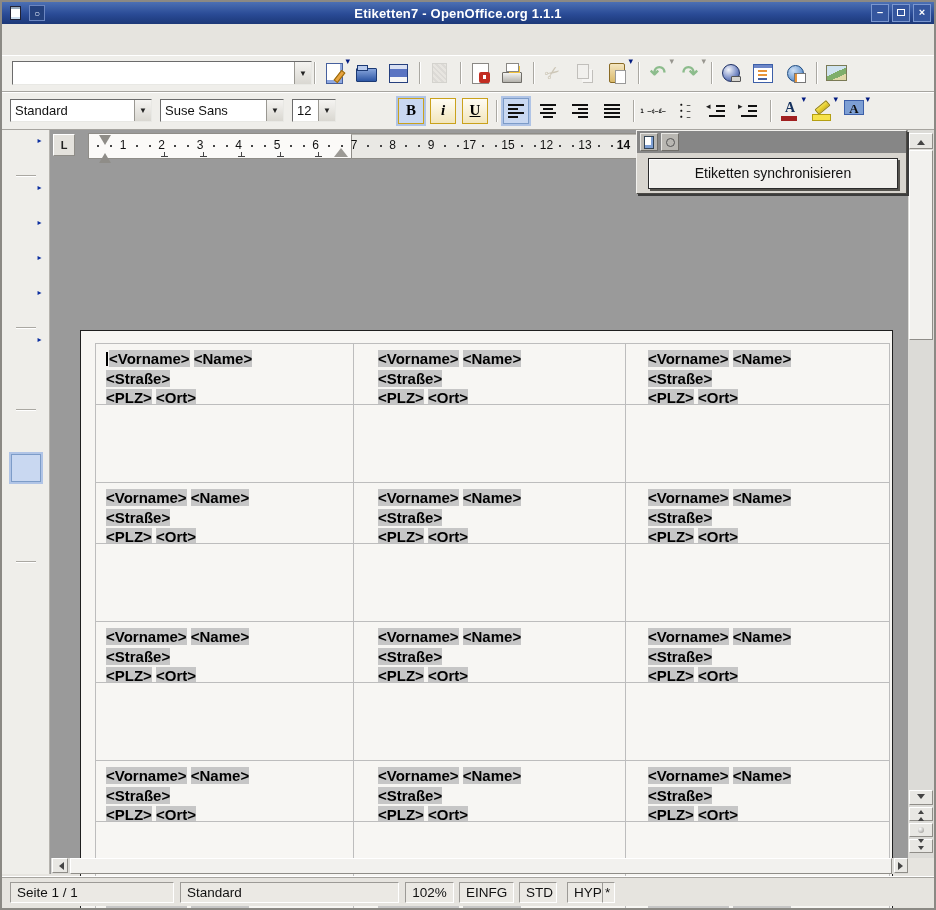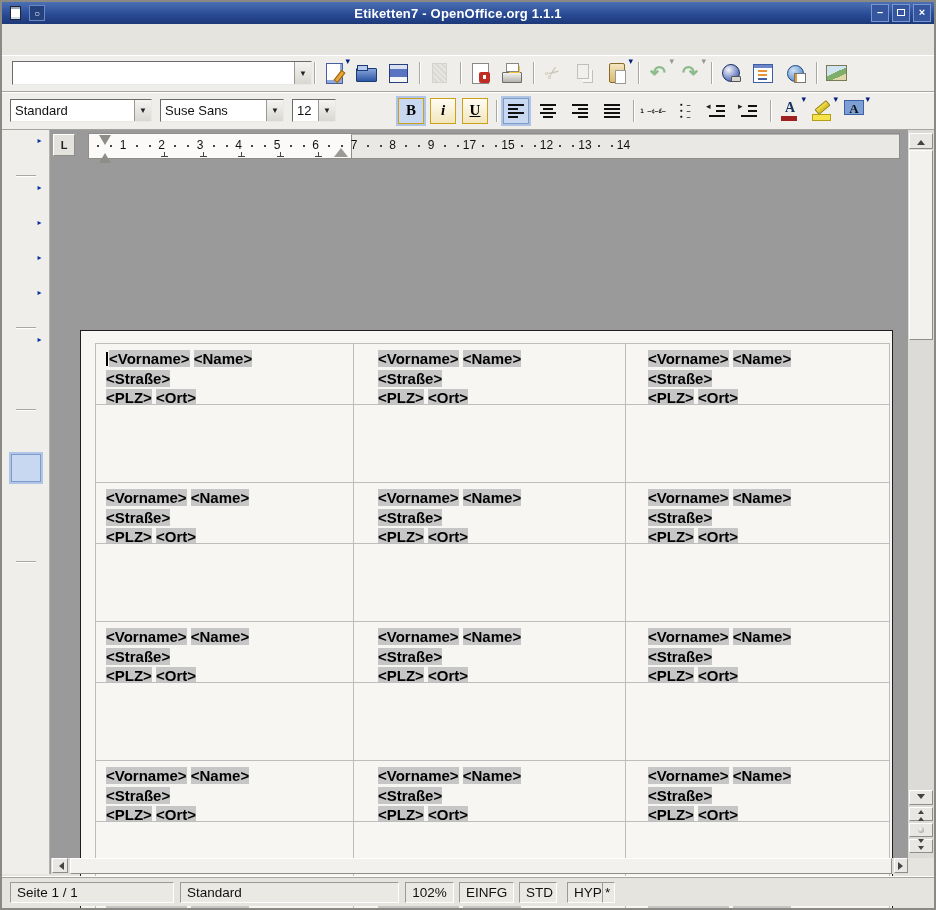--- a/index.html
+++ b/index.html
@@ -342,21 +342,21 @@
         <span class="rnum" style="left: 149.5px;">4</span>
         <span class="rnum" style="left: 188px;">5</span>
         <span class="rnum" style="left: 226.5px;">6</span>
         <span class="rnum" style="left: 265px;">7</span>
         <span class="rnum" style="left: 303.5px;">8</span>
         <span class="rnum" style="left: 342px;">9</span>
         <span class="rnum" style="left: 380.5px;">17</span>
         <span class="rnum" style="left: 419px;">15</span>
         <span class="rnum" style="left: 457.5px;">12</span>
         <span class="rnum" style="left: 496px;">13</span>
-        <span class="rnum" style="left: 534.5px;">14</span>
+        <span class="rnum" style="left: 534.5px; font-weight: bold;">14</span>
         <span class="rtick" style="left: 8.3px;"></span>
         <span class="rtick" style="left: 21.2px;"></span>
         <span class="rtick" style="left: 46.8px;"></span>
         <span class="rtick" style="left: 59.7px;"></span>
         <span class="rtick" style="left: 85.3px;"></span>
         <span class="rtick" style="left: 98.2px;"></span>
         <span class="rtick" style="left: 123.8px;"></span>
         <span class="rtick" style="left: 136.7px;"></span>
         <span class="rtick" style="left: 162.3px;"></span>
         <span class="rtick" style="left: 175.2px;"></span>
@@ -495,20 +495,31 @@
       <div class="sb-btn" style="left:1px;top:0;width:16px;height:15px;">
           <span class="tri-left"></span>
         </div>
       <div id="hthumb"></div>
       <div class="sb-btn" style="left:843px;top:0;width:14px;height:15px;">
           <span class="tri-right"></span>
         </div>
     </div>
     <div id="corner"></div>
 
+    <div id="syncwin">
+      <div class="swtitle">
+        <span class="swbtn">
+            <span class="swdoc"></span>
+          </span>
+        <span class="swbtn">
+            <span class="swcircle"></span>
+          </span>
+      </div>
+      <div id="sync-button">Etiketten synchronisieren</div>
+    </div>
   </div>
 
   <div id="statusbar">
     <span class="sfield" style="left:8px;width:164px;">Seite 1 / 1</span>
     <span class="sfield" style="left:178px;width:219px;">Standard</span>
     <span class="sfield" style="left:403px;width:49px;text-align:center;">102%</span>
     <span class="sfield" style="left:457px;width:55px;text-align:center;">EINFG</span>
     <span class="sfield" style="left:517px;width:38px;text-align:center;">STD</span>
     <span class="sfield" style="left:559px;width:37px;text-align:center;margin-left:6px;">HYP</span>
     <span class="sfield" style="left:600px;width:13px;padding:2px 0 0 2px;">*</span>

